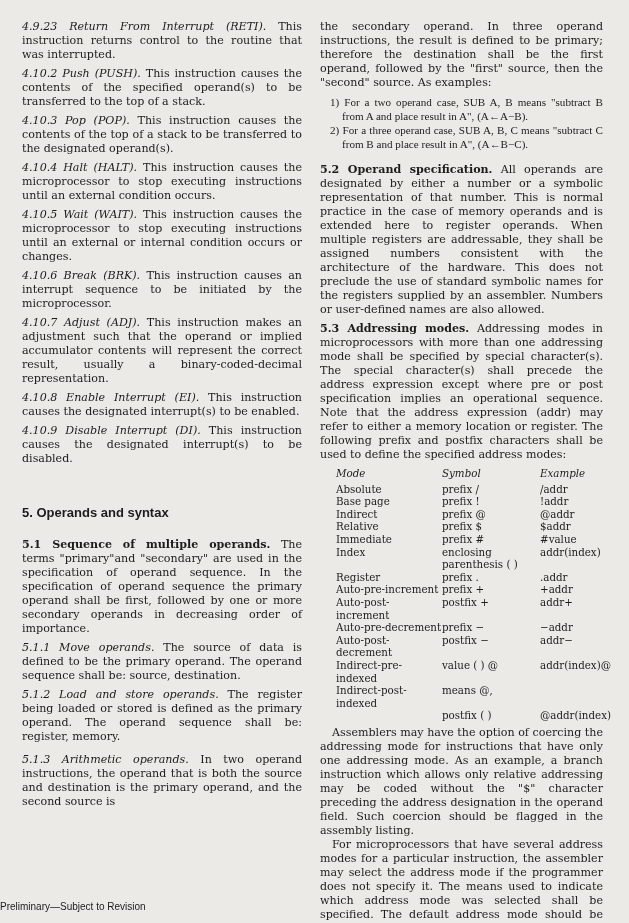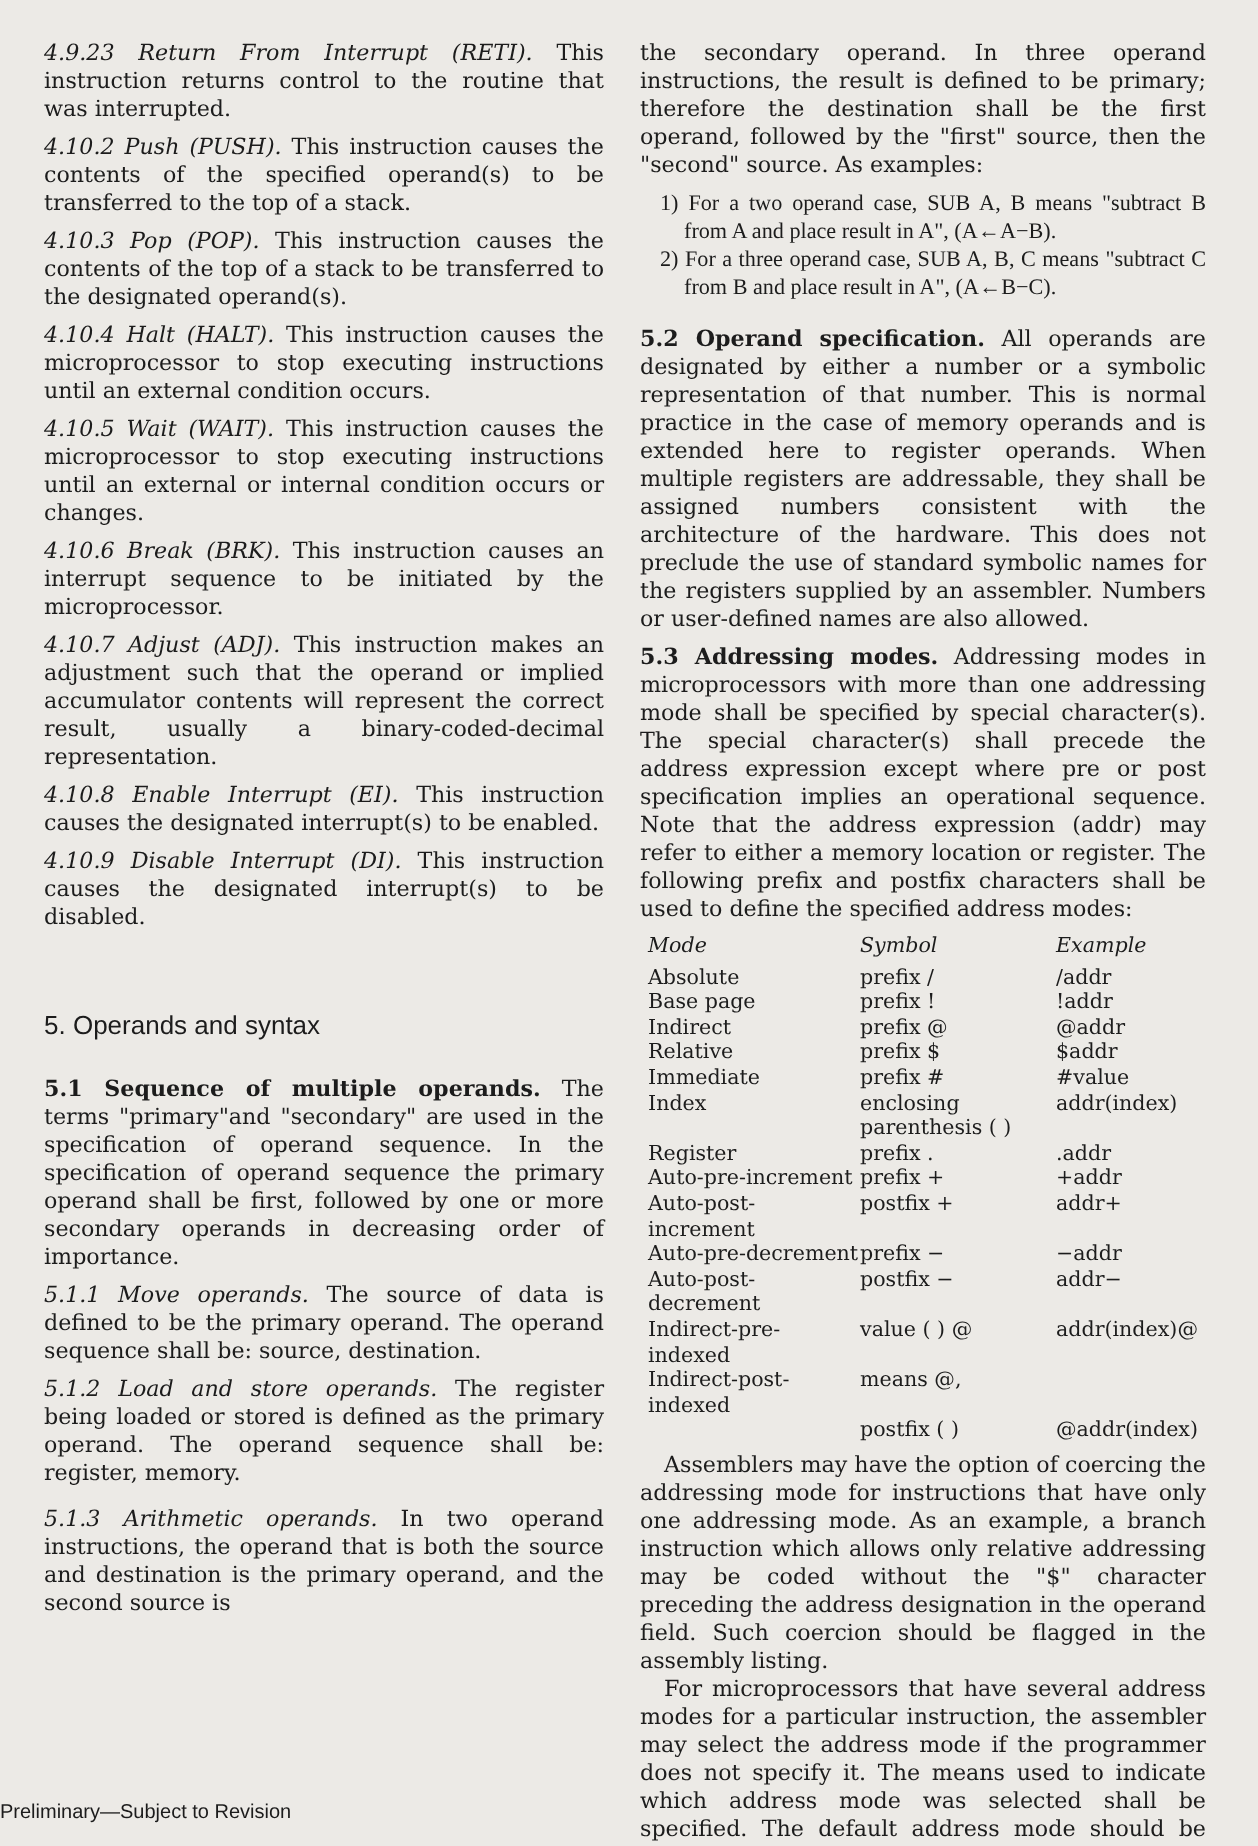--- a/index.html
+++ b/index.html
@@ -15,26 +15,26 @@
   .col { position: absolute; top: 0; width: 280px; }
   .col-left { left: 22px; }
   .col-right { left: 320px; width: 283px; }
   p { margin: 0; text-align: justify; }
   .para { margin-bottom: 5px; }
   .it { font-style: italic; margin-top: 16px; }
   .b { font-weight: bold; }
   .sec-title { font-weight: bold; margin: 0 0 9px 0; }
   .chapter {
     font-family: "Liberation Sans", sans-serif;
-    font-weight: normal; font-size: 13px;
+    font-weight: bold; font-size: 13px;
     margin: 0 0 18px 0;
   }
   ol.examples { list-style: none; margin: 0 0 12px 0; padding: 0; font-family: Liberation Serif, serif; }
   ol.examples li { padding-left: 18px; text-indent: -12px; text-align: justify; margin-left: 4px; }
-  table.modes { border-collapse: collapse; width: 100%; margin: 0 0 4px 4px; font-size: 10.3px; line-height: 12.6px; }
+  table.modes { border-collapse: collapse; width: 100%; margin: 0 0 4px 16px; font-size: 10.3px; line-height: 12.6px; }
   table.modes th { font-weight: normal; font-style: italic; text-align: left; padding: 0 0 3px 0; }
   table.modes td { padding: 0; vertical-align: top; }
   table.modes td.c1 { width: 106px; }
   table.modes td.c2 { width: 98px; }
   .cont { padding-left: 26px; }
   .indent { text-indent: 12px; }
   .footer {
     position: absolute; left: 0; right: 0; top: 900px;
     text-align: left;
     font-family: Liberation Sans, sans-serif;

